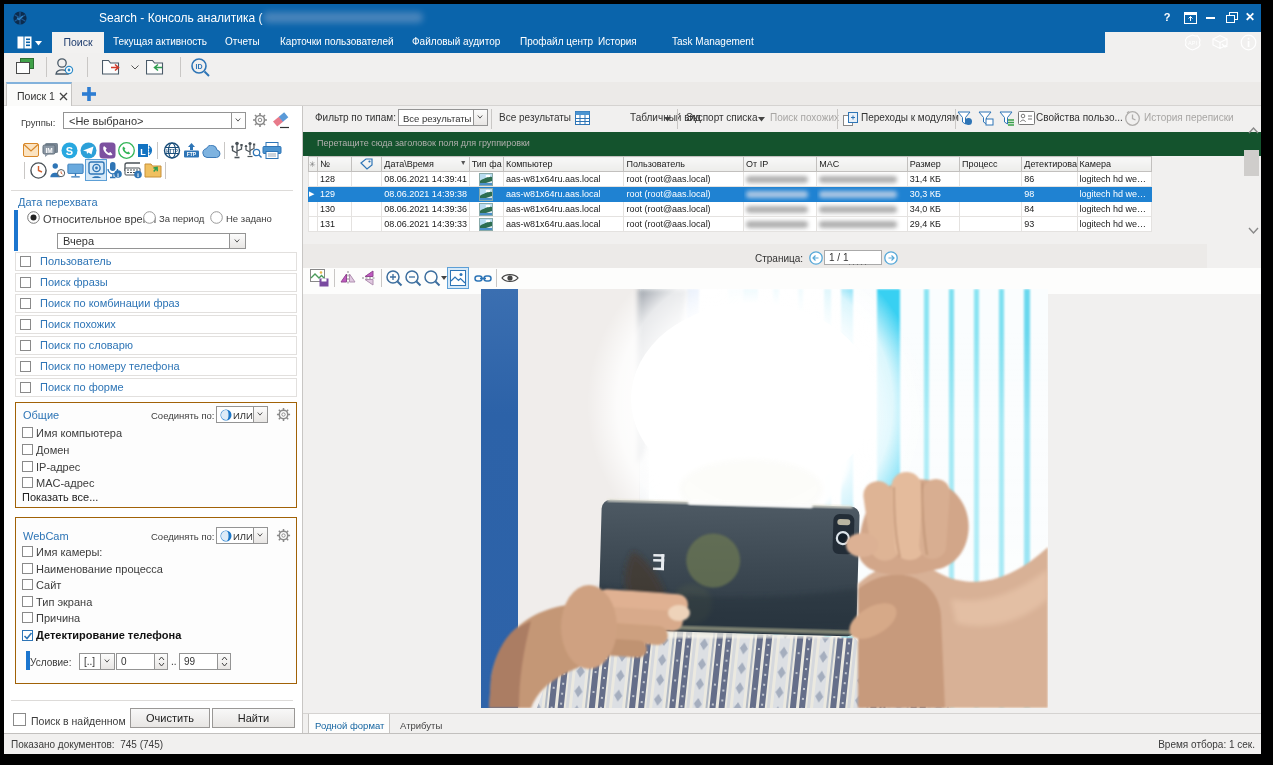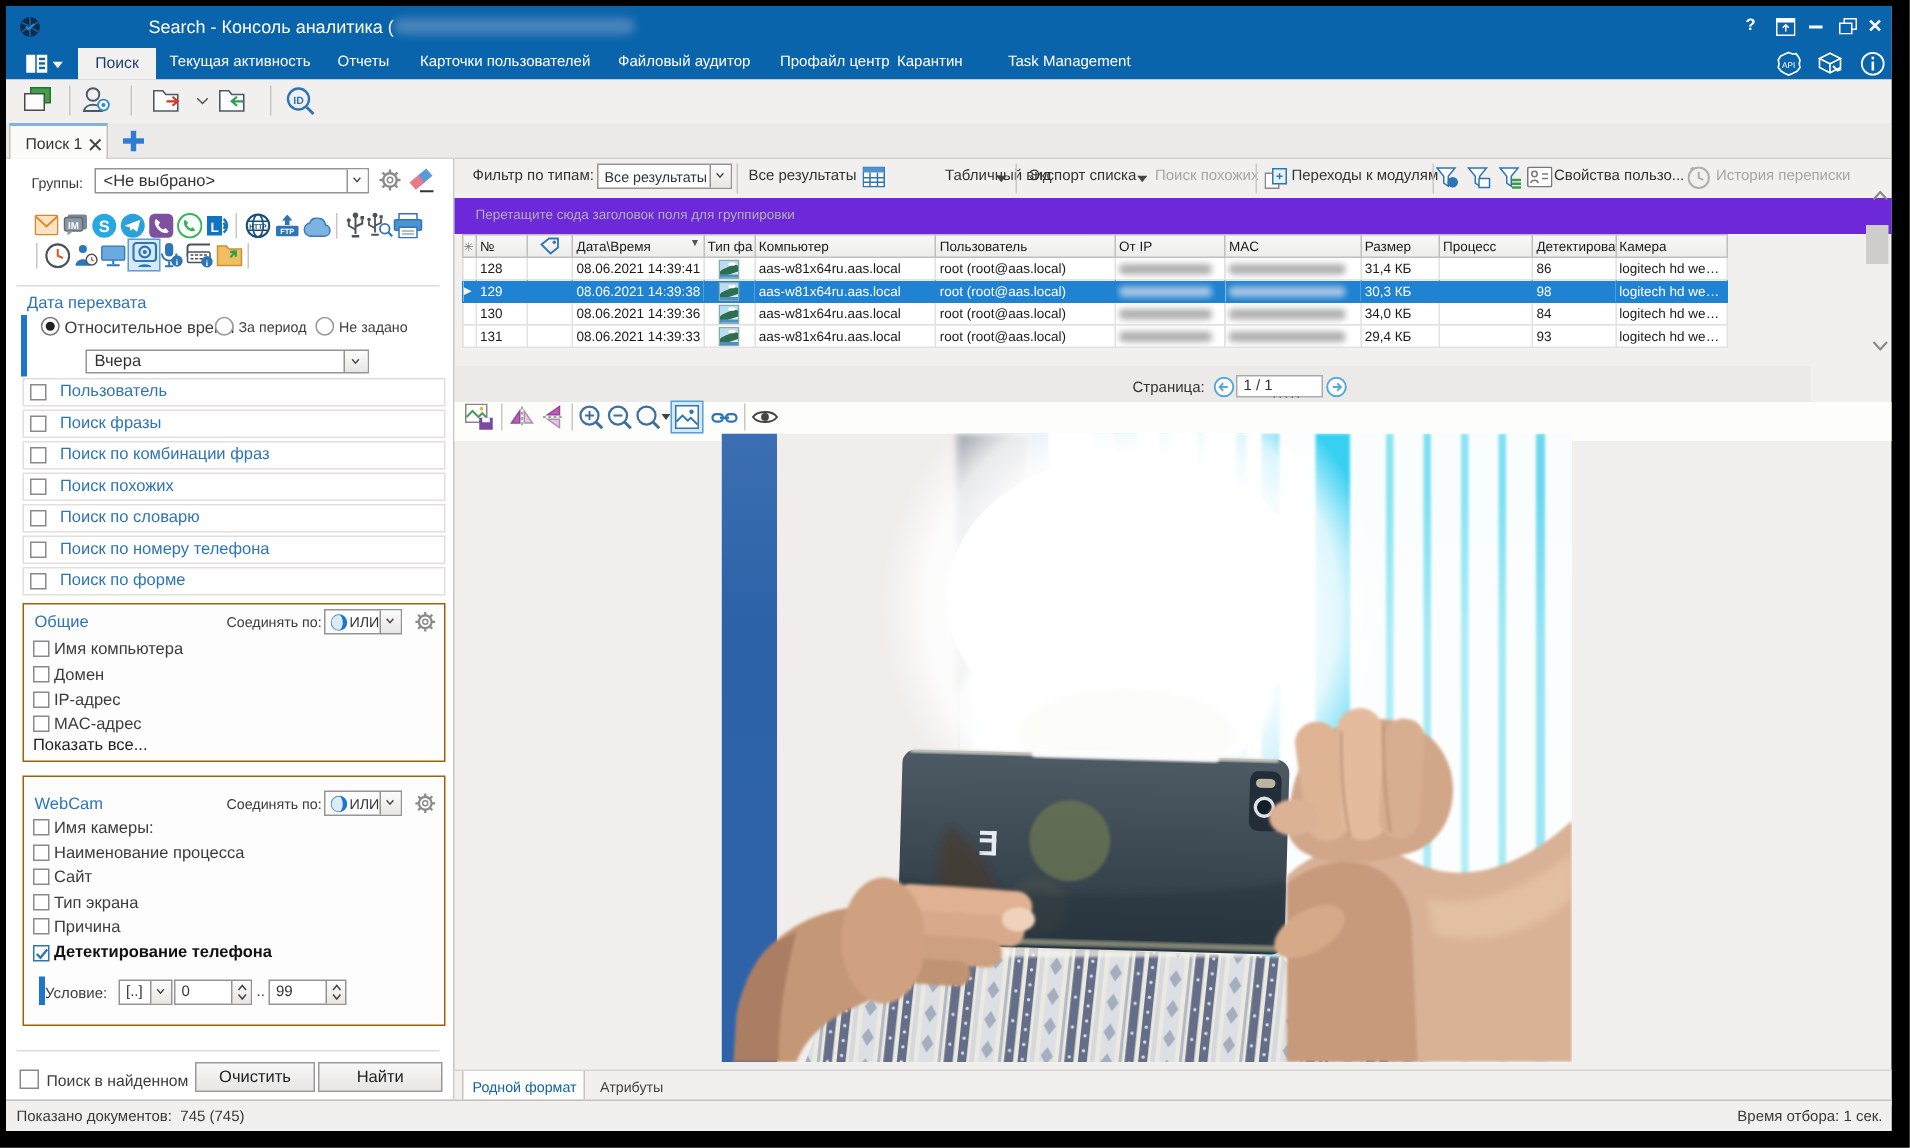--- a/index.html
+++ b/index.html
@@ -11,21 +11,21 @@
 
 #titlebar { position:absolute; left:0; top:0; width:1257px; height:28px;
   background:#0a64ab; color:#fff; }
 #title-text { position:absolute; left:95px; right:0; top:7px; text-align:left;
   font-size:12px; color:#fff; }
 .tblur { display:inline-block; vertical-align:middle; margin-top:-2px;
   width:160px; height:11px; border-radius:5px;
   background:#6292c2; filter:blur(3px); opacity:.7; }
 .wbtn { position:absolute; top:6px; color:#fff; font-size:12px; text-align:center; width:18px; }
 
-#menubar { position:absolute; left:0; top:28px; width:1257px; height:21px;
+#menubar { position:absolute; left:0; top:28px; width:1101px; height:21px;
   background:#0a64ab; }
 .mtab { position:absolute; top:0; height:21px; line-height:20px; color:#fff;
   font-size:10px; white-space:nowrap; }
 #mtab-active { position:absolute; left:48px; top:0; width:52px; height:21px;
   background:#f2f1f0; color:#1e3c6e; font-size:10.5px; text-align:center;
   line-height:20px; }
 
 #toolbar { position:absolute; left:0; top:49px; width:1257px; height:29px;
   background:#f1f0ef; }
 .tsep { position:absolute; top:4px; width:1px; height:20px; background:#c9c7c5; }
@@ -52,21 +52,21 @@
 .secbox { position:absolute; left:11px; width:282px; background:#fdfdfd; border:1px solid #a16207; }
 .bluebar { position:absolute; width:4px; background:#1c76cf; }
 .btn { position:absolute; height:20px; background:linear-gradient(#f8f8f8,#e8e6e4);
   border:1px solid #9a9896; font-size:11px; color:#222; text-align:center; line-height:18px; }
 
 #rtoolbar { position:absolute; left:299px; top:102px; width:958px; height:26px;
   background:#f1f0ef; }
 .rtxt { position:absolute; top:6px; font-size:10px; color:#333; white-space:nowrap; }
 .rgray { color:#a8a6a4; }
 #groupbar { position:absolute; left:299px; top:128px; width:958px; height:24px;
-  background:#6d28d9; }
+  background:#14532d; }
 
 #tbl { position:absolute; left:304px; top:152px; width:844px; }
 table { border-collapse:collapse; table-layout:fixed; width:844px;
   font-size:9px; color:#1a1a1a; }
 th { background:linear-gradient(#f8f8f8,#ececea); border:1px solid #c2c0be;
   font-weight:normal; text-align:left; padding:1px 2px; height:15px;
   font-size:9px; white-space:nowrap; overflow:hidden; }
 td { border:1px solid #e4e2e0; padding:0 2px; height:15px; white-space:nowrap;
   overflow:hidden; background:#fff; }
 tr.sel td { background:#1f82d2; color:#fff; border-color:#1f82d2; }
@@ -121,21 +121,21 @@
   </svg>
   <svg class="icon" style="left:31px;top:9px" width="7" height="5" viewBox="0 0 7 5">
     <path d="M0 0 L7 0 L3.5 4.5 Z" fill="#fff"></path>
   </svg>
   <div id="mtab-active">Поиск</div>
   <div class="mtab" style="left:109px;">Текущая активность</div>
   <div class="mtab" style="left:221px;">Отчеты</div>
   <div class="mtab" style="left:276px;">Карточки пользователей</div>
   <div class="mtab" style="left:408px;">Файловый аудитор</div>
   <div class="mtab" style="left:516px;">Профайл центр</div>
-  <div class="mtab" style="left:594px;">Карантин</div>
+  <div class="mtab" style="left:594px;">История</div>
   <div class="mtab" style="left:668px;">Task Management</div>
   <svg class="icon" style="left:1180px;top:2px" width="17" height="17" viewBox="0 0 17 17">
     <path d="M8.5 1 L11 2 L13.5 1.8 L15 4 L16 6 L15.5 8.5 L16 11 L14 13.5 L11 15 L8.5 16 L6 15 L3.5 13.5 L1.5 11 L2 8.5 L1.5 6 L3 3.5 L6 2 Z" fill="none" stroke="#fff" stroke-width="1.1"></path>
     <text x="8.5" y="11" font-size="5.5" fill="#fff" text-anchor="middle" font-family="Liberation Sans">API</text>
   </svg>
   <svg class="icon" style="left:1207px;top:2px" width="18" height="17" viewBox="0 0 18 17">
     <path d="M2 5 L9 1.5 L16 5 L9 8.5 Z M2 5 V11 L9 14.5 L16 11 V5 M9 8.5 V14.5" fill="none" stroke="#fff" stroke-width="1.1"></path>
     <path d="M11 10 l3 3 l2.5 -1" stroke="#fff" stroke-width="1.3" fill="none"></path>
   </svg>
   <svg class="icon" style="left:1236px;top:2px" width="17" height="17" viewBox="0 0 17 17">

